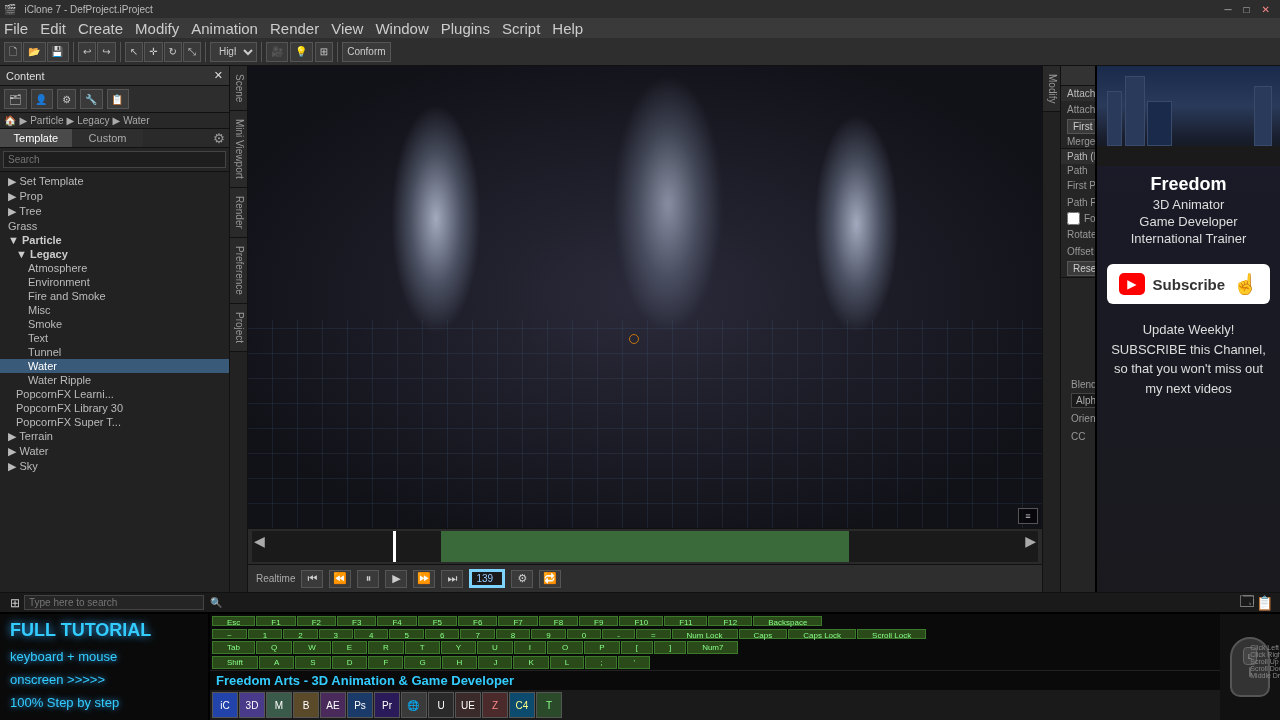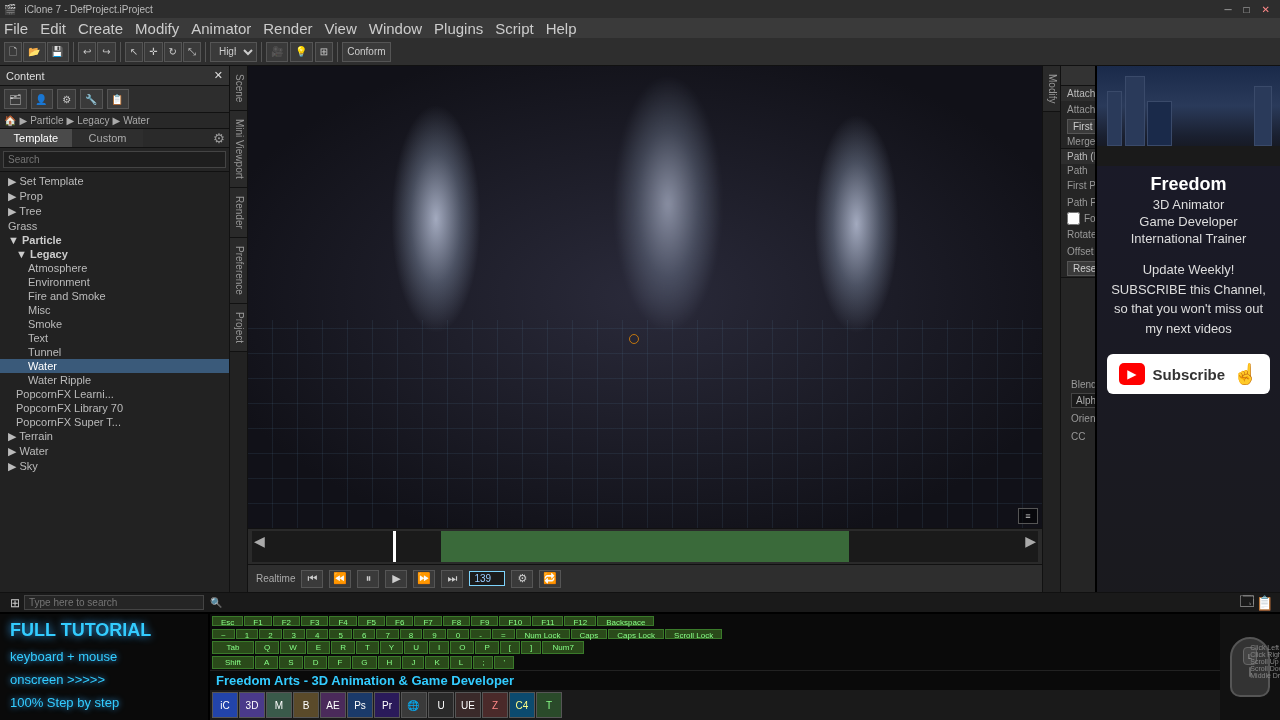--- a/index.html
+++ b/index.html
@@ -37,21 +37,21 @@
     .particle-column { position: absolute; bottom: 42%; width: 80px; background: radial-gradient(ellipse at center, rgba(220,230,255,0.7) 0%, rgba(180,200,230,0.3) 40%, transparent 70%); border-radius: 40px 40px 20px 20px; }
     .col1 { left: 18%; height: 230px; width: 90px; }
     .col2 { left: 46%; height: 260px; width: 110px; opacity: 0.8; filter: blur(2px); }
     .col3 { right: 18%; height: 220px; width: 85px; }
     #timeline-area { height: 36px; background: #2a2a2a; border-top: 1px solid #111; display: flex; flex-direction: column; }
     #timeline-bar { flex: 1; position: relative; background: #222; margin: 2px 4px; }
     .tl-track { height: 100%; background: linear-gradient(90deg, #1a1a1a 0%, #1a1a1a 24%, #3a6a3a 24%, #3a6a3a 76%, #1a1a1a 76%); }
     .tl-thumb { position: absolute; left: 18%; top: 0; bottom: 0; width: 3px; background: #fff; }
     #playback-bar { height: 28px; background: #2e2e2e; display: flex; align-items: center; padding: 0 8px; gap: 6px; border-top: 1px solid #111; }
     .pb-btn { background: #3a3a3a; border: 1px solid #555; color: #ccc; width: 22px; height: 18px; cursor: pointer; display: flex; align-items: center; justify-content: center; font-size: 11px; }
-    .pb-time { background: #1a1a1a; border: 1px solid #7dd3fc; color: #9cf; padding: 1px 4px; width: 36px; font-size: 10px; }
+    .pb-time { background: #1a1a1a; border: 3px solid #7dd3fc; color: #9cf; padding: 1px 4px; width: 36px; font-size: 10px; }
 
     
     #right-panel { width: 220px; background: #252525; display: flex; flex-direction: column; border-left: 1px solid #111; }
     #modify-header { background: #333; padding: 3px 8px; font-size: 11px; color: #ddd; border-bottom: 1px solid #111; text-align: center; }
     .mod-section { border-bottom: 1px solid #111; }
     .mod-section-header { background: #2e2e2e; padding: 2px 6px; font-size: 10px; color: #bbb; cursor: pointer; display: flex; align-items: center; gap: 3px; }
     .mod-row { display: flex; align-items: center; padding: 1px 6px; gap: 4px; font-size: 10px; }
     .mod-label { color: #999; flex: 1; white-space: nowrap; }
     .mod-input { background: #1a1a1a; border: 1px solid #444; color: #aaa; padding: 1px 3px; width: 55px; font-size: 10px; }
     .mod-btn { background: #3a3a3a; border: 1px solid #555; color: #ccc; padding: 1px 5px; font-size: 10px; cursor: pointer; }
@@ -74,21 +74,21 @@
     #left-side-tabs { display: flex; flex-direction: column; width: 18px; background: #222; border-right: 1px solid #111; }
     #right-side-tabs { display: flex; flex-direction: column; width: 18px; background: #222; border-left: 1px solid #111; }
 
     
     #bottom-bar { height: 108px; background: #111; display: flex; border-top: 2px solid #000; }
     #bottom-left { width: 210px; background: #0a0a0a; padding: 6px 10px; border-right: 2px solid #000; }
     .bottom-title { font-size: 18px; font-weight: bold; color: #3cf; text-shadow: 0 0 8px #3af; }
     .bottom-sub { font-size: 13px; color: #3cf; text-shadow: 0 0 6px #3af; margin-top: 8px; }
     #bottom-center { flex: 1; background: #0a0a0a; display: flex; flex-direction: column; }
     #keyboard-row { display: flex; gap: 1px; padding: 2px; overflow: hidden; }
-    .key { background: #2a4a1a; border: 1px solid #3a7a2a; color: #8f8; font-size: 8px; padding: 1px 8px; min-width: 14px; text-align: center; }
+    .key { background: #2a4a1a; border: 1px solid #3a7a2a; color: #8f8; font-size: 8px; padding: 1px 14px; min-width: 14px; text-align: center; }
     .key.wide { min-width: 28px; }
     .key.wider { min-width: 42px; }
     #app-icons-row { display: flex; flex-wrap: wrap; gap: 1px; padding: 2px; background: #1a1a1a; }
     .app-icon { width: 26px; height: 26px; background: #333; border: 1px solid #555; display: flex; align-items: center; justify-content: center; font-size: 10px; color: #ccc; cursor: pointer; }
     #status-bar { height: 20px; background: #1a1a1a; display: flex; align-items: center; padding: 0 6px; border-top: 1px solid #111; }
     #status-bar input { background: #252525; border: 1px solid #444; color: #aaa; padding: 1px 4px; width: 180px; font-size: 10px; }
 
     
     #yt-panel { position: absolute; right: 0; top: 0; width: 185px; height: 720px; background: linear-gradient(180deg, #1a1a2a 0%, #1a1a1a 100%); border-left: 2px solid #000; display: flex; flex-direction: column; overflow: hidden; z-index: 10; }
     #yt-screenshot { width: 185px; height: 100px; background: linear-gradient(135deg, #2a3a5a, #1a2a3a); overflow: hidden; position: relative; }
@@ -122,21 +122,21 @@
     <span style="cursor:pointer; padding:0 6px;">─</span>
     <span style="cursor:pointer; padding:0 6px;">□</span>
     <span style="cursor:pointer; padding:0 6px; color:#f88;">✕</span>
   </div>
 
   <div id="menu-bar">
     <span style="cursor:pointer;">File</span>
     <span style="cursor:pointer;">Edit</span>
     <span style="cursor:pointer;">Create</span>
     <span style="cursor:pointer;">Modify</span>
-    <span style="cursor:pointer;">Animator</span>
+    <span style="cursor:pointer;">Animation</span>
     <span style="cursor:pointer;">Render</span>
     <span style="cursor:pointer;">View</span>
     <span style="cursor:pointer;">Window</span>
     <span style="cursor:pointer;">Plugins</span>
     <span style="cursor:pointer;">Script</span>
     <span style="cursor:pointer;">Help</span>
   </div>
 
   <div id="toolbar">
     <div class="toolbar-group">
@@ -210,21 +210,21 @@
         <div class="tree-item tree-indent2">Atmosphere</div>
         <div class="tree-item tree-indent2">Environment</div>
         <div class="tree-item tree-indent2">Fire and Smoke</div>
         <div class="tree-item tree-indent2">Misc</div>
         <div class="tree-item tree-indent2">Smoke</div>
         <div class="tree-item tree-indent2">Text</div>
         <div class="tree-item tree-indent2">Tunnel</div>
         <div class="tree-item tree-indent2 selected">Water</div>
         <div class="tree-item tree-indent2">Water Ripple</div>
         <div class="tree-item tree-indent">PopcornFX Learni...</div>
-        <div class="tree-item tree-indent">PopcornFX Library 70</div>
+        <div class="tree-item tree-indent">PopcornFX Library 30</div>
         <div class="tree-item tree-indent">PopcornFX Super T...</div>
         <div class="tree-item">▶ Terrain</div>
         <div class="tree-item">▶ Water</div>
         <div class="tree-item">▶ Sky</div>
 
       </div>
     </div>
 
     <div id="left-side-tabs">
       <div class="side-tab">Scene</div>
@@ -390,27 +390,27 @@
           <div style="position:absolute; bottom:20px; right:10px; width:18px; height:60px; background:#2a3a5a; border:1px solid #3a4a6a;"></div>
           <div style="position:absolute; bottom:0; width:100%; height:20px; background:#1a1a1a;"></div>
         </div>
       </div>
       <div id="yt-info">
         <div class="yt-name">Freedom</div>
         <div class="yt-role">3D Animator</div>
         <div class="yt-role">Game Developer</div>
         <div class="yt-role">International Trainer</div>
       </div>
-      <div id="yt-update">
-        Update Weekly!<br>SUBSCRIBE this Channel, so that you won't miss out my next videos
-      </div>
       <div id="yt-subscribe">
         <div class="yt-icon"></div>
         <span class="sub-label">Subscribe</span>
         <span class="cursor-icon">☝</span>
+      </div>
+      <div id="yt-update">
+        Update Weekly!<br>SUBSCRIBE this Channel, so that you won't miss out my next videos
       </div>
 
       <div id="yt-avatar-area">
         
       </div>
     </div>
   </div>
 
   <div id="status-bar">
     <span style="width:18px; text-align:center; font-size:12px;">⊞</span>

